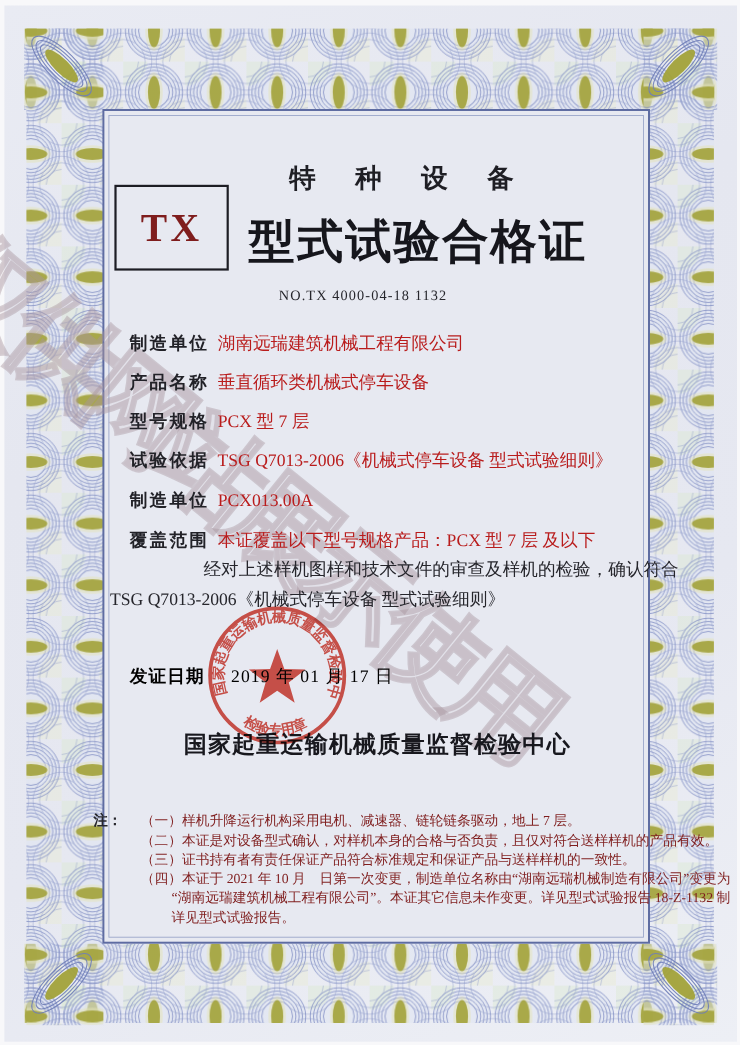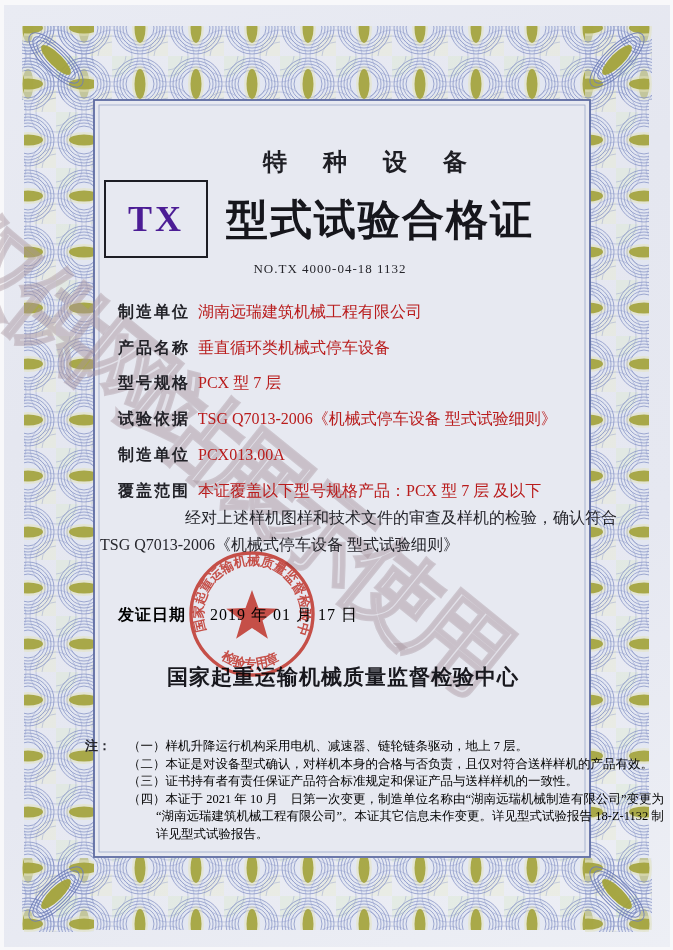--- a/index.html
+++ b/index.html
@@ -24,21 +24,21 @@
     color:rgba(190,160,168,0.10);
     -webkit-text-stroke:2.5px rgba(168,148,158,0.42);
     pointer-events:none;
   }
   .content{position:absolute;left:0;top:0;width:673px;height:950px;z-index:3;color:#26262c;}
   .abs{position:absolute;}
   .tx-box{
     left:104px;top:168px;width:100px;height:74px;
     border:2px solid #1d1d24;
     display:flex;align-items:center;justify-content:center;
-    font-size:36px;font-weight:700;letter-spacing:3px;color:#4c1d95;margin-top:12px;
+    font-size:36px;font-weight:700;letter-spacing:3px;color:#7f1d1d;
   }
   .category{
     left:150px;top:146px;width:430px;text-align:center;
     font-size:24px;font-weight:600;letter-spacing:15px;text-indent:15px;color:#1e1e24;
   }
   .main-title{
     left:165px;top:192px;width:430px;text-align:center;
     font-size:42px;font-weight:700;letter-spacing:2px;color:#16161c;
   }
   .cert-no{
@@ -52,21 +52,21 @@
   .stmt2{left:100px;top:535px;font-size:16px;white-space:nowrap;}
   .issue-row{left:118px;top:605px;font-size:16px;white-space:nowrap;}
   .issue-label{letter-spacing:1px;font-weight:600;}
   .issue-value{margin-left:24px;letter-spacing:1px;}
   .issuer{
     left:93px;top:663px;width:500px;text-align:center;
     font-size:21px;font-weight:700;letter-spacing:1px;color:#18181e;
   }
   .notes{position:absolute;left:0;top:0;}
   .notes-label{position:absolute;left:85px;top:737px;font-size:13px;font-weight:600;}
-  .note-line{position:absolute;left:128px;font-size:12.5px;white-space:nowrap;color:#000000;}
+  .note-line{position:absolute;left:128px;font-size:12.5px;white-space:nowrap;color:#7f1d1d;}
   .note-line.cont{left:156px;}
   .seal-svg{position:absolute;left:182px;top:544px;z-index:4;mix-blend-mode:multiply;opacity:.92;}
   .date-layer{position:absolute;left:0;top:0;width:597px;height:950px;z-index:5;pointer-events:none;}
 </style>
 </head>
 <body>
 
 <div class="photo">
   <div class="paper"></div>
 

